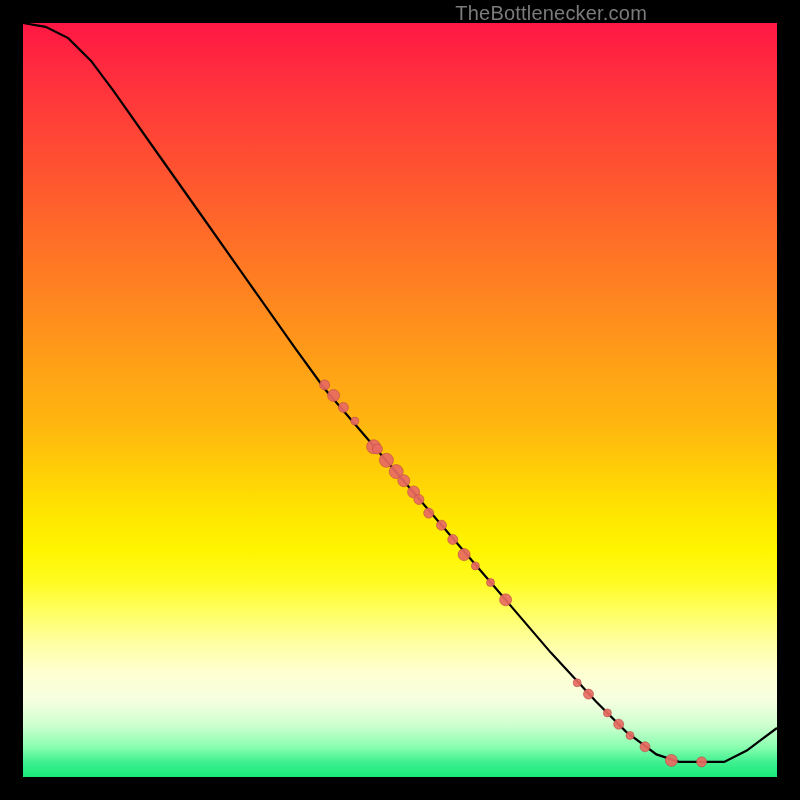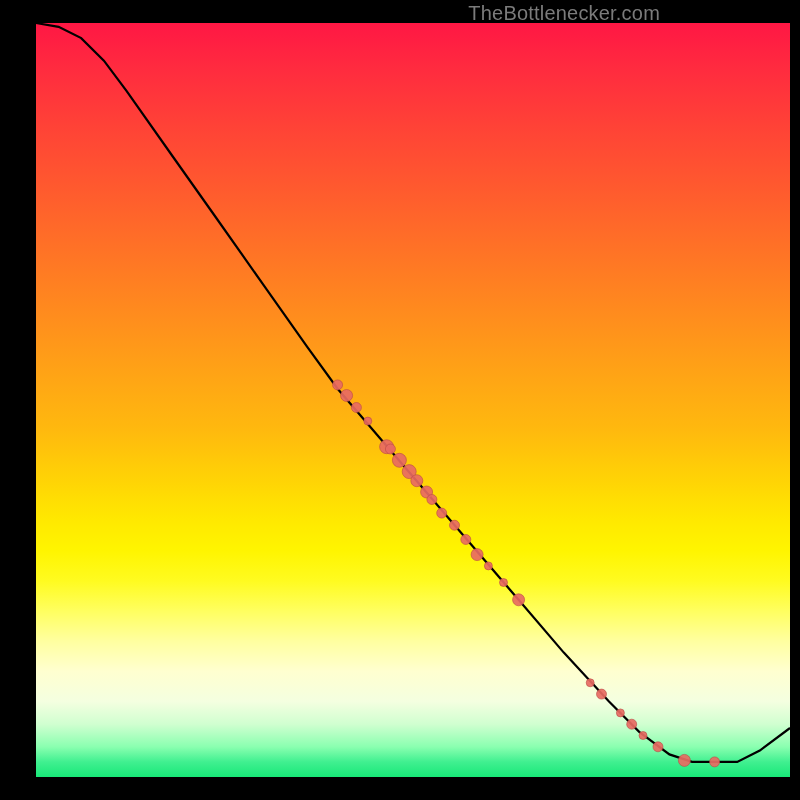--- a/index.html
+++ b/index.html
@@ -11,21 +11,20 @@
     background: #000;
     font-family: Arial, Helvetica, sans-serif;
   }
   .frame {
     position: absolute;
     top: 0;
     left: 0;
     width: 672px;
     height: 800px;
     background: #000;
-    margin-left: 13px;
   }
   .plot {
     position: absolute;
     top: 23px;
     left: 23px;
     width: 754px;
     height: 754px;
   }
   .gradient-bg {
     position: absolute;

